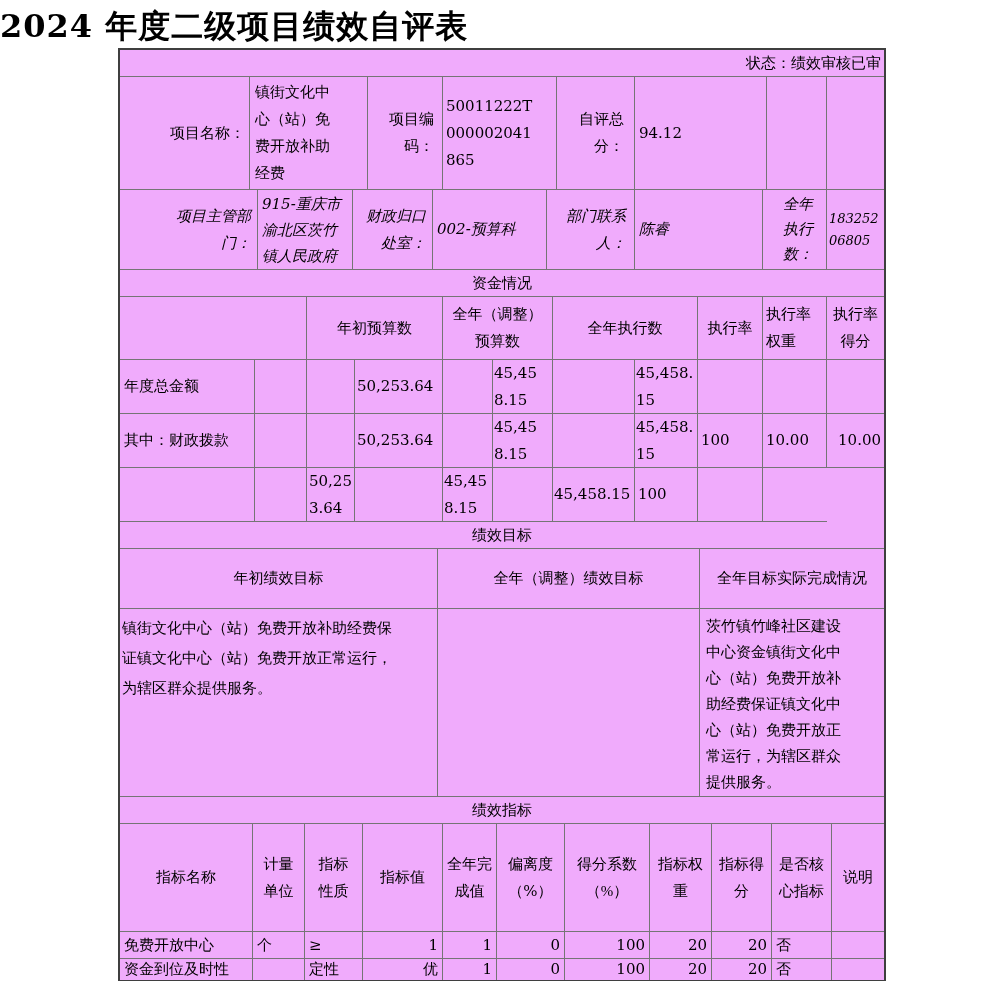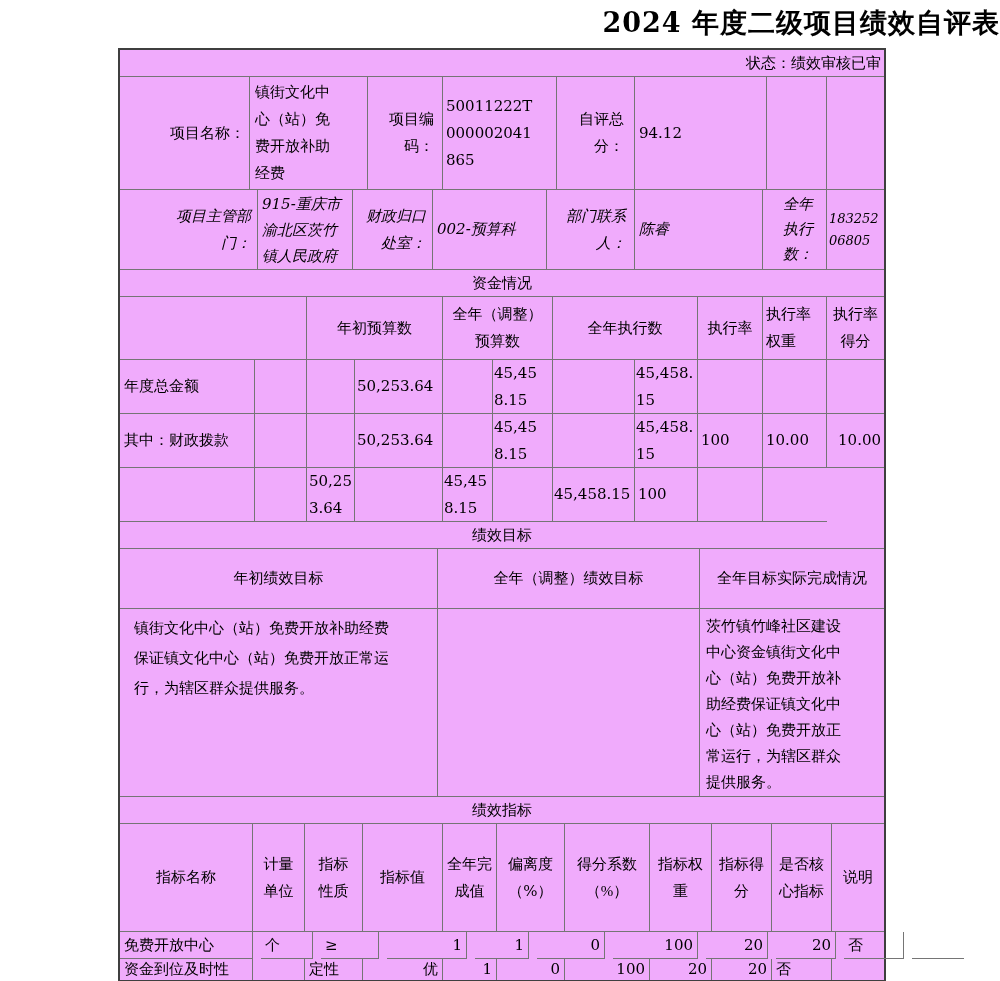--- a/index.html
+++ b/index.html
@@ -1,19 +1,19 @@
 <!DOCTYPE html>
 <html><head>
 <meta charset="utf-8">
 <style>
   * { margin:0; padding:0; box-sizing:border-box; }
   html,body { width:1000px; height:981px; background:#ffffff; overflow:hidden; }
   body { position:relative; font-family:"DejaVu Serif","Liberation Serif",serif; color:#000; }
-  .title { position:absolute; top:5px; left:0; width:1000px; text-align:right;
-           font-size:27px; font-weight:bold; letter-spacing:1px; }
+  .title { position:absolute; top:5px; left:0; width:1000px; text-align:left;
+           font-size:32px; font-weight:bold; letter-spacing:1px; }
   .sheet { position:absolute; left:118px; top:48px; width:768px; border:2px solid #3f3f3f; background:#f0abfc; }
   .row { display:grid; }
   .cell { display:flex; align-items:center; justify-content:flex-start;
           border-right:1px solid #757575; border-bottom:1px solid #757575;
           font-size:15px; line-height:27px; padding:0 4px; overflow:hidden; }
   .cell.last { border-right:none; }
   .row.final .cell { border-bottom:none; }
   .right  { justify-content:flex-end; text-align:right; }
   .center { justify-content:center; text-align:center; }
   .top    { align-items:flex-start; }
@@ -22,37 +22,37 @@
   .g-b1 { grid-template-columns:130px 118px 75px 114px 78px 132px 60px 57px; height:113px; }
   .g-b2 { grid-template-columns:138px 95px 80px 114px 88px 128px 64px 57px; height:80px;font-style:italic; }
   .g-band { grid-template-columns:764px; height:27px; }
   .g-fh { grid-template-columns:187px 136px 110px 145px 65px 64px 57px; height:63px; }
   .g-fr { grid-template-columns:135px 52px 48px 88px 50px 60px 82px 63px 65px 64px 57px; height:54px; }
   .g-th, .g-tc { grid-template-columns:318px 262px 184px; }
   .g-th { height:60px; }
   .g-tc { height:188px; }
   .g-ih, .g-ir { grid-template-columns:133px 52px 58px 80px 54px 68px 85px 62px 60px 60px 52px; }
   .g-ih { height:108px; }
-  .g-ir.r1 { height:27px;gap:8px; }
+  .g-ir.r1 { height:27px; }
   .g-ir.r2 { height:21px; }
 
   .status-cell { justify-content:flex-end; padding-right:3px; }
   .p-name-v  { padding:0 28px 0 5px; }
   .p-dept-l  { padding:0 6px 0 44px; }
   .p-dept-v  { padding:0 4px; line-height:26px; }
   .p-code-l  { padding:0 8px; }
   .p-code-v  { padding:0 20px 0 3px; word-break:break-all; }
   .p-score-l { padding:0 10px; }
   .p-foff-l  { padding:0 6px; }
   .p-cont-l  { padding:0 8px; }
   .p-phone-l { padding:0 13px; line-break:strict; line-height:25px; }
   .p-phone-v { padding:0 2px; font-size:13px; word-break:break-all; line-height:22px; }
   .p-num  { padding:0 2px; word-break:break-all; }
   .p-num1 { padding:0 1px; word-break:break-all; }
-  .p-t-init { padding:4px 45px 4px 14px; line-height:30px; }
+  .p-t-init { padding:4px 45px 4px 2px; line-height:30px; }
   .p-t-act  { padding:4px 38px 4px 6px; line-height:26px; }
   .hp3 { padding:0 3px; } .hp4 { padding:0 4px; } .hp7 { padding:0 7px; }
   .hp10 { padding:0 10px;font-family:Liberation Serif, serif; } .hp11 { padding:0 11px; }
 </style>
 </head>
 <body>
 
 <div class="title">2024 年度二级项目绩效自评表</div>
 
 <div class="sheet">

